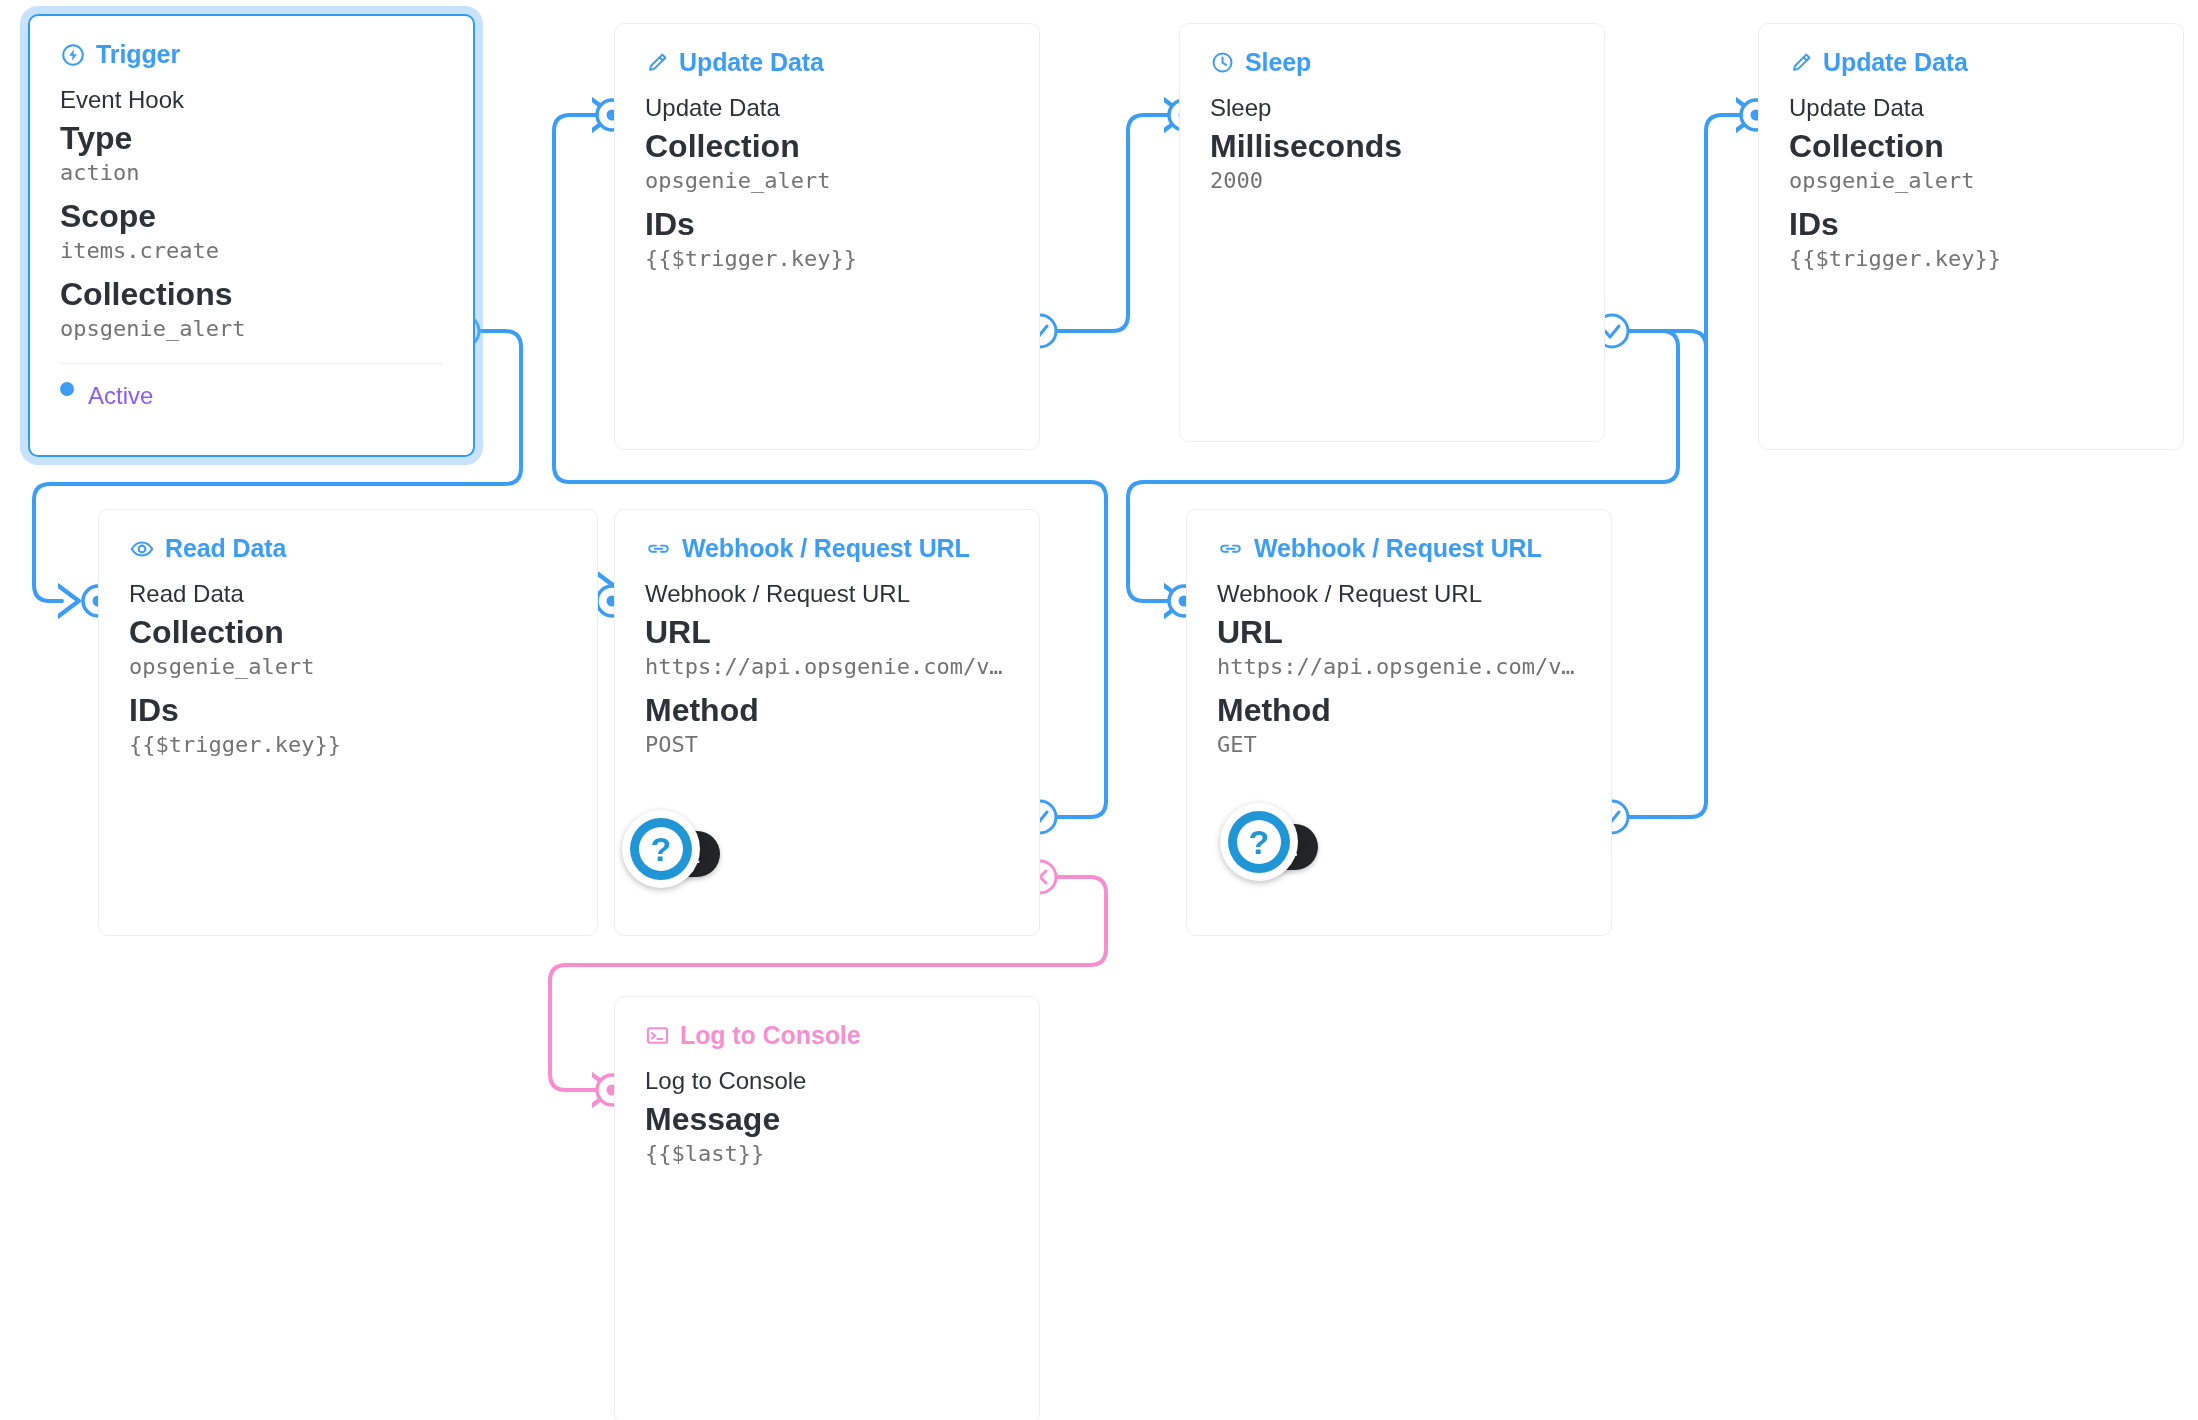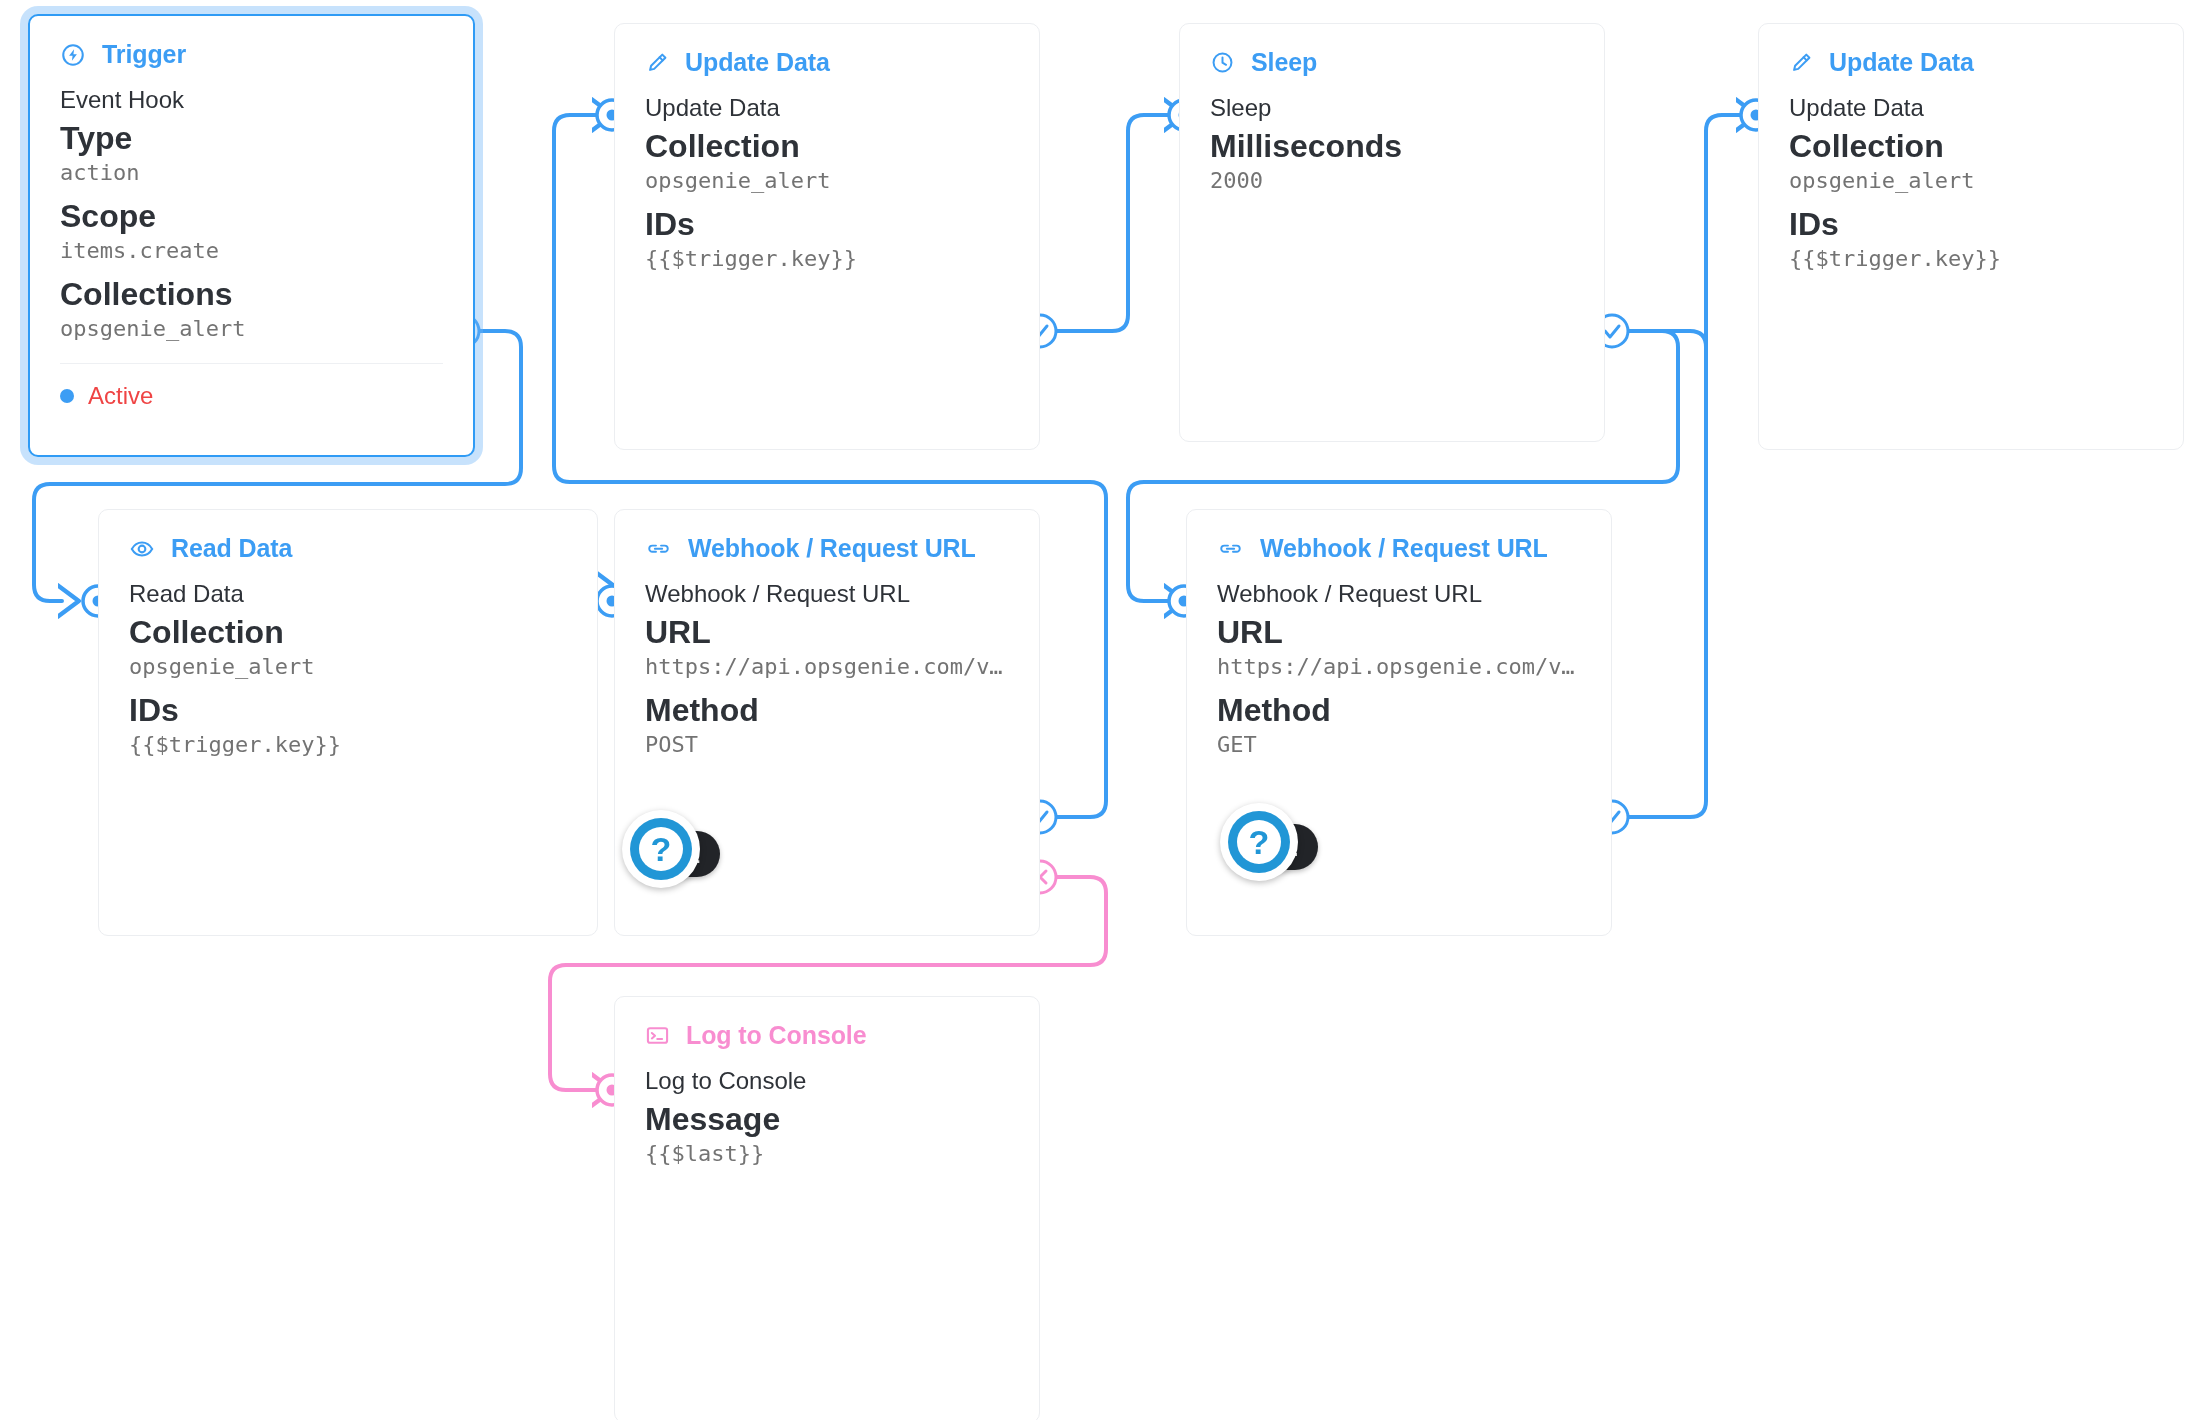--- a/index.html
+++ b/index.html
@@ -37,21 +37,21 @@
     z-index: 2;
   }
   .card.trigger {
     border: 2px solid #2f9bf5;
     box-shadow: 0 0 0 8px rgba(108,178,247,0.38);
     z-index: 3;
   }
   .card-head {
     display: flex;
     align-items: center;
-    gap: 16px;
+    gap: 10px;
     padding: 24px 0 0 30px;
     font-size: 25px;
     font-weight: bold;
     color: #3c9df4;
     letter-spacing: -0.1px;
   }
   .card.logconsole .card-head { color: #f88dd0; }
   .card-head .hicon { display: inline-flex; align-items: center; }
   .card-body {
     padding: 14px 30px 0 30px;
@@ -79,25 +79,24 @@
     overflow: hidden;
     text-overflow: ellipsis;
     margin-bottom: 10px;
   }
   .trigger-divider {
     border-top: 1px solid #eef0f3;
     margin: 18px 0 0 0;
   }
   .status-row {
     display: flex;
-    align-items: center;
     gap: 14px;
     padding: 18px 0 0 0;
     font-size: 24px;
-    color: #ef4444;
+    color: #8b5cf6;
   }
   .status-dot {
     width: 14px; height: 14px;
     border-radius: 50%;
     background: #3c9df4;
     display: inline-block;
   }
   
   .qbadge {
     position: absolute;

